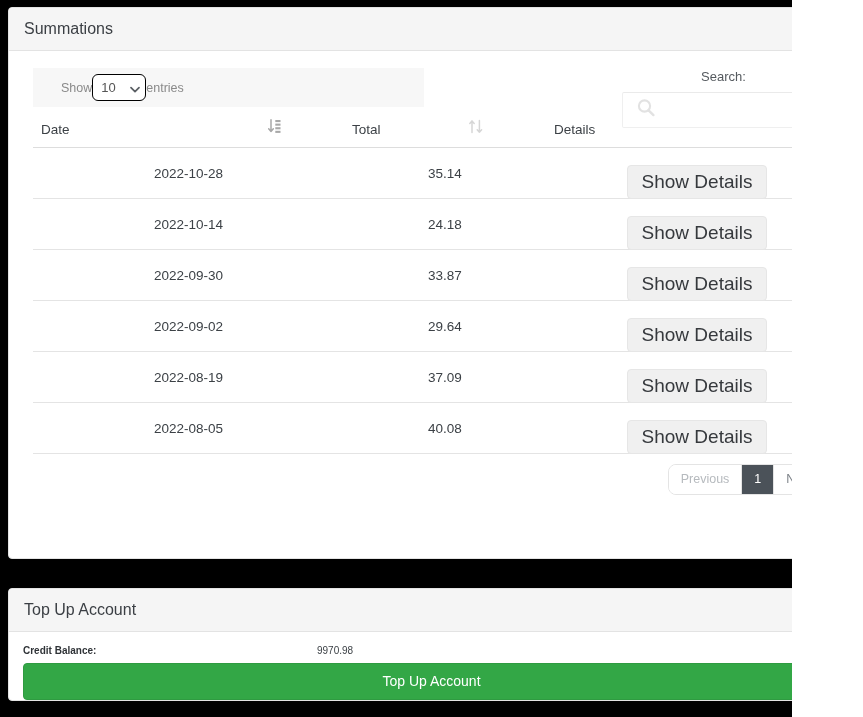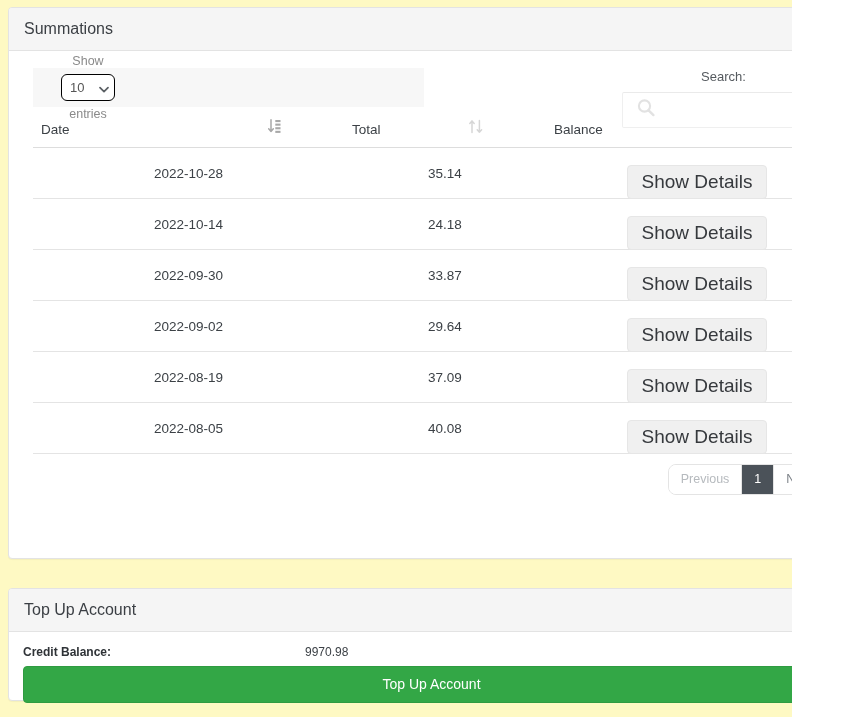--- a/index.html
+++ b/index.html
@@ -8,21 +8,21 @@
     width: 863px; height: 717px;
     background: #ffffff;
     font-family: "Liberation Sans", sans-serif;
     -webkit-font-smoothing: antialiased;
   }
   .page {
     position: relative;
     width: 792px;
     height: 717px;
     overflow: hidden;
-    background: #fef9c3;
+    background: #000000;
   }
 
   
   .panel {
     position: absolute;
     background: #ffffff;
     border: 1px solid #e3e3e3;
     border-radius: 4px;
     box-shadow: 0 1px 1px rgba(0,0,0,0.04);
   }
@@ -56,22 +56,20 @@
     background: #f7f7f7;
     display: flex;
     align-items: center;
     padding-left: 28px;
   }
   .dt-length-label {
     font-size: 12.5px;
     color: #8a8a8a;
     display: flex;
     align-items: center;
-    gap: 6px;
-    flex-direction: column;
   }
   .dt-select-wrap {
     position: relative;
     display: inline-block;
   }
   select.dt-select {
     -webkit-appearance: none;
     -moz-appearance: none;
     appearance: none;
     background: #ffffff;
@@ -203,22 +201,23 @@
     color: #ffffff;
     font-weight: 400;
   }
   .page-btn.disabled { color: #b6babe; cursor: default; }
 
   
   .topup-body { padding: 10px 14px 12px 14px; }
   .balance-row {
     display: flex;
     align-items: baseline;
-    font-size: 12px;
+    font-size: 10px;
     margin: 3px 0 7px 0;
+    gap: 12px;
   }
   .balance-label {
     font-weight: bold;
     color: #2f3337;
     width: 282px;
   }
   .balance-value { color: #3c4146; }
   .btn-topup {
     display: block;
     width: 817px;
@@ -305,21 +304,21 @@
             </th>
             <th class="col-sort2 sort-icon-cell">
               <span>
                 <svg width="16" height="15" viewBox="0 0 16 15" xmlns="http://www.w3.org/2000/svg">
                   <path d="M4 13.6 L4 2.0 M4 2.0 L1.8 4.5 M4 2.0 L6.2 4.5" fill="none" stroke="#d6d6d6" stroke-width="1.5" stroke-linecap="round" stroke-linejoin="round"></path>
                   <path d="M11.4 1.6 L11.4 13.2 M11.4 13.2 L9.2 10.7 M11.4 13.2 L13.6 10.7" fill="none" stroke="#d6d6d6" stroke-width="1.5" stroke-linecap="round" stroke-linejoin="round"></path>
                 </svg>
               </span>
             </th>
             <th class="col-action">
-              <span>Balance</span>
+              <span>Details</span>
             </th>
           </tr>
         </thead>
         <tbody id="table-body">
             <tr>
               <td class="cell-date" colspan="2">2022-10-28</td>
               <td class="cell-total" colspan="2">35.14</td>
               <td class="cell-action"><div class="btn-details">Show Details</div></td>
             </tr>
             <tr>

